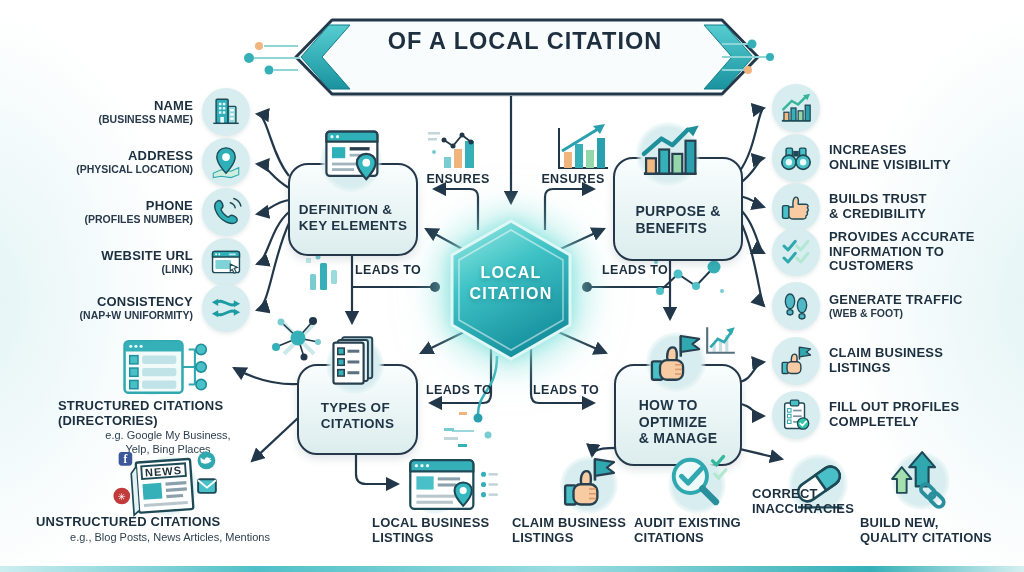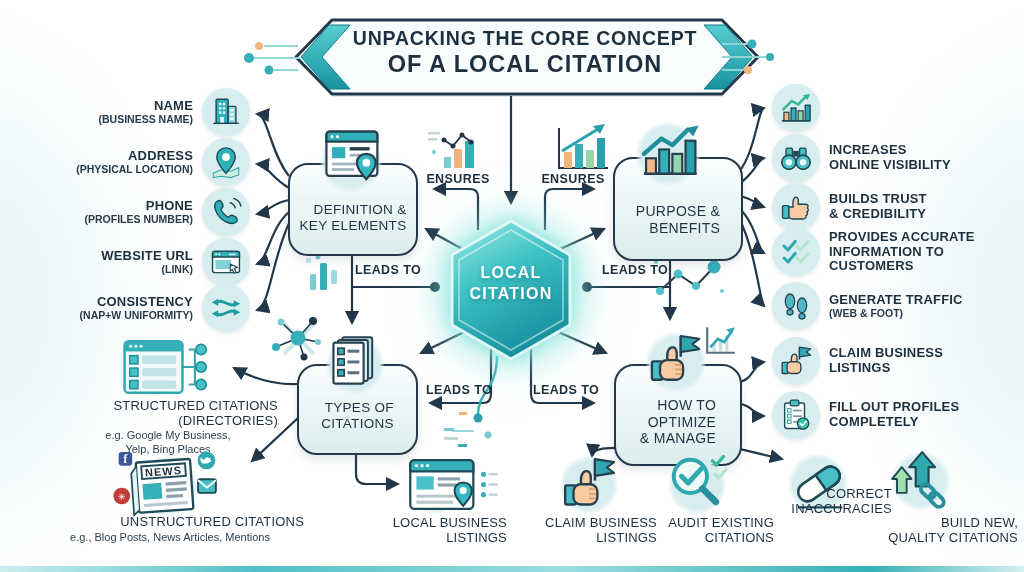--- a/index.html
+++ b/index.html
@@ -10,34 +10,34 @@
       radial-gradient(ellipse 300px 420px at -30px 300px,rgba(180,225,228,.38),rgba(180,225,228,0) 70%),
       radial-gradient(ellipse 300px 420px at 1054px 300px,rgba(180,225,228,.38),rgba(180,225,228,0) 70%)}
   .bottom-strip{position:absolute;left:0;bottom:0;width:1024px;height:6px;
     background:linear-gradient(90deg,#cdeef0,#4fc0c8 25%,#9adde1 55%,#35b0b8 85%,#d5f0f1)}
   .abs{position:absolute}
   .pre{white-space:pre-line}
   svg{display:block}
   .node-box{position:absolute;border:2.4px solid #24384a;border-radius:20px;
     background:linear-gradient(180deg,#f9fdfd,#dcedee);
     box-shadow:0 4px 8px rgba(40,80,90,.14);
-    display:flex;align-items:center;justify-content:center;text-align:right;
-    font-weight:normal;color:#1e3344;letter-spacing:.3px;line-height:1.18}
+    display:flex;align-items:center;justify-content:center;text-align:left;
+    font-weight:bold;color:#1e3344;letter-spacing:.3px;line-height:1.18}
   .conn-label{position:absolute;transform:translateX(-50%);font-size:12.5px;font-weight:bold;
     color:#1b2e3e;letter-spacing:.4px;white-space:nowrap}
   .item{position:absolute;display:flex;align-items:center;gap:9px}
   .item .txt{line-height:1.15}
   .left-item .txt{flex:1;text-align:right}
   .t1{font-size:13px;font-weight:bold;color:#1c2f3f;letter-spacing:.2px}
   .t2{font-size:10.5px;font-weight:bold;color:#27394a}
   .ic{width:48px;height:48px;border-radius:50%;background:#d8edef;display:flex;
     align-items:center;justify-content:center;flex:none;box-shadow:0 2px 4px rgba(40,80,90,.12)}
   .halo{position:absolute;border-radius:50%;
     background:radial-gradient(circle,#d8edef 58%,rgba(216,237,239,0) 74%)}
-  .caption{position:absolute;font-size:13px;font-weight:normal;color:#1c2f3f;text-align:right;
+  .caption{position:absolute;font-size:13px;font-weight:bold;color:#1c2f3f;text-align:left;
     letter-spacing:.2px;line-height:1.18}
   .caption-sub{position:absolute;font-size:11px;color:#2c3e4e;text-align:center;line-height:1.25}
   .hex-glow{position:absolute;left:414px;top:190px;width:196px;height:200px;border-radius:50%;
     background:radial-gradient(circle,rgba(150,233,227,.55),rgba(150,233,227,0) 70%)}
   #hexsvg{filter:drop-shadow(0 0 9px rgba(130,225,220,.9)) drop-shadow(0 0 24px rgba(130,225,220,.5))}
   .hex-label{position:absolute;left:424px;top:263px;width:174px;color:#fff;font-weight:bold;
     font-size:16px;letter-spacing:1.2px;text-align:center;line-height:1.3;
     text-shadow:0 2px 4px rgba(10,80,90,.35)}
   .banner-title{position:absolute;left:330px;top:27px;width:390px;text-align:center;color:#1e3040;font-weight:bold}
   .banner-l1{font-size:19.5px;letter-spacing:.8px}
@@ -205,21 +205,20 @@
         <stop offset="1" stop-color="#17919f"></stop>
     </linearGradient>
   </defs>
   <polygon points="87,21 146,55 146,125 87,159 28,125 28,55" fill="url(#ghex)" stroke="#dff8f6" stroke-width="3" stroke-linejoin="round"></polygon>
   <polygon points="87,30 139,60 139,120 87,150 35,120 35,60" fill="none" stroke="rgba(255,255,255,.5)" stroke-width="1.6"></polygon>
 </svg>
 <div class="hex-label pre">LOCAL
 CITATION</div>
 
 <div class="banner-title">
-  <div class="banner-l1">UNPACKING THE CORE CONCEPT</div>
   <div class="banner-l2">OF A LOCAL CITATION</div>
 </div>
 
 <div class="node-box pre" style="left:288px;top:163px;width:126px;height:73px;font-size:13.5px;padding-top:16px">DEFINITION &amp;
 KEY ELEMENTS</div>
 <div class="node-box pre" style="left:613px;top:157px;width:126px;height:78px;font-size:14px;padding-top:22px">PURPOSE &amp;
 BENEFITS</div>
 <div class="node-box pre" style="left:297px;top:364px;width:117px;height:75px;font-size:13.5px;padding-top:12px">TYPES OF
 CITATIONS</div>
 <div class="node-box pre" style="left:614px;top:364px;width:124px;height:84px;font-size:14px;padding-top:14px">HOW TO

